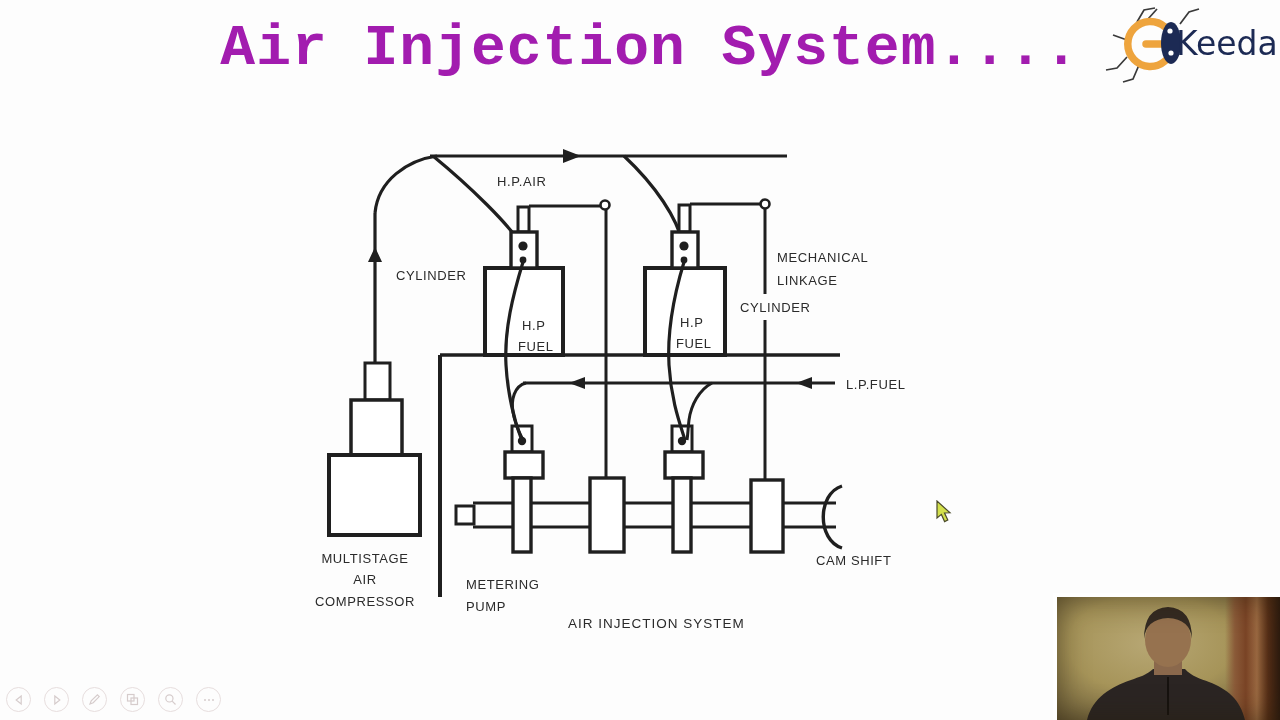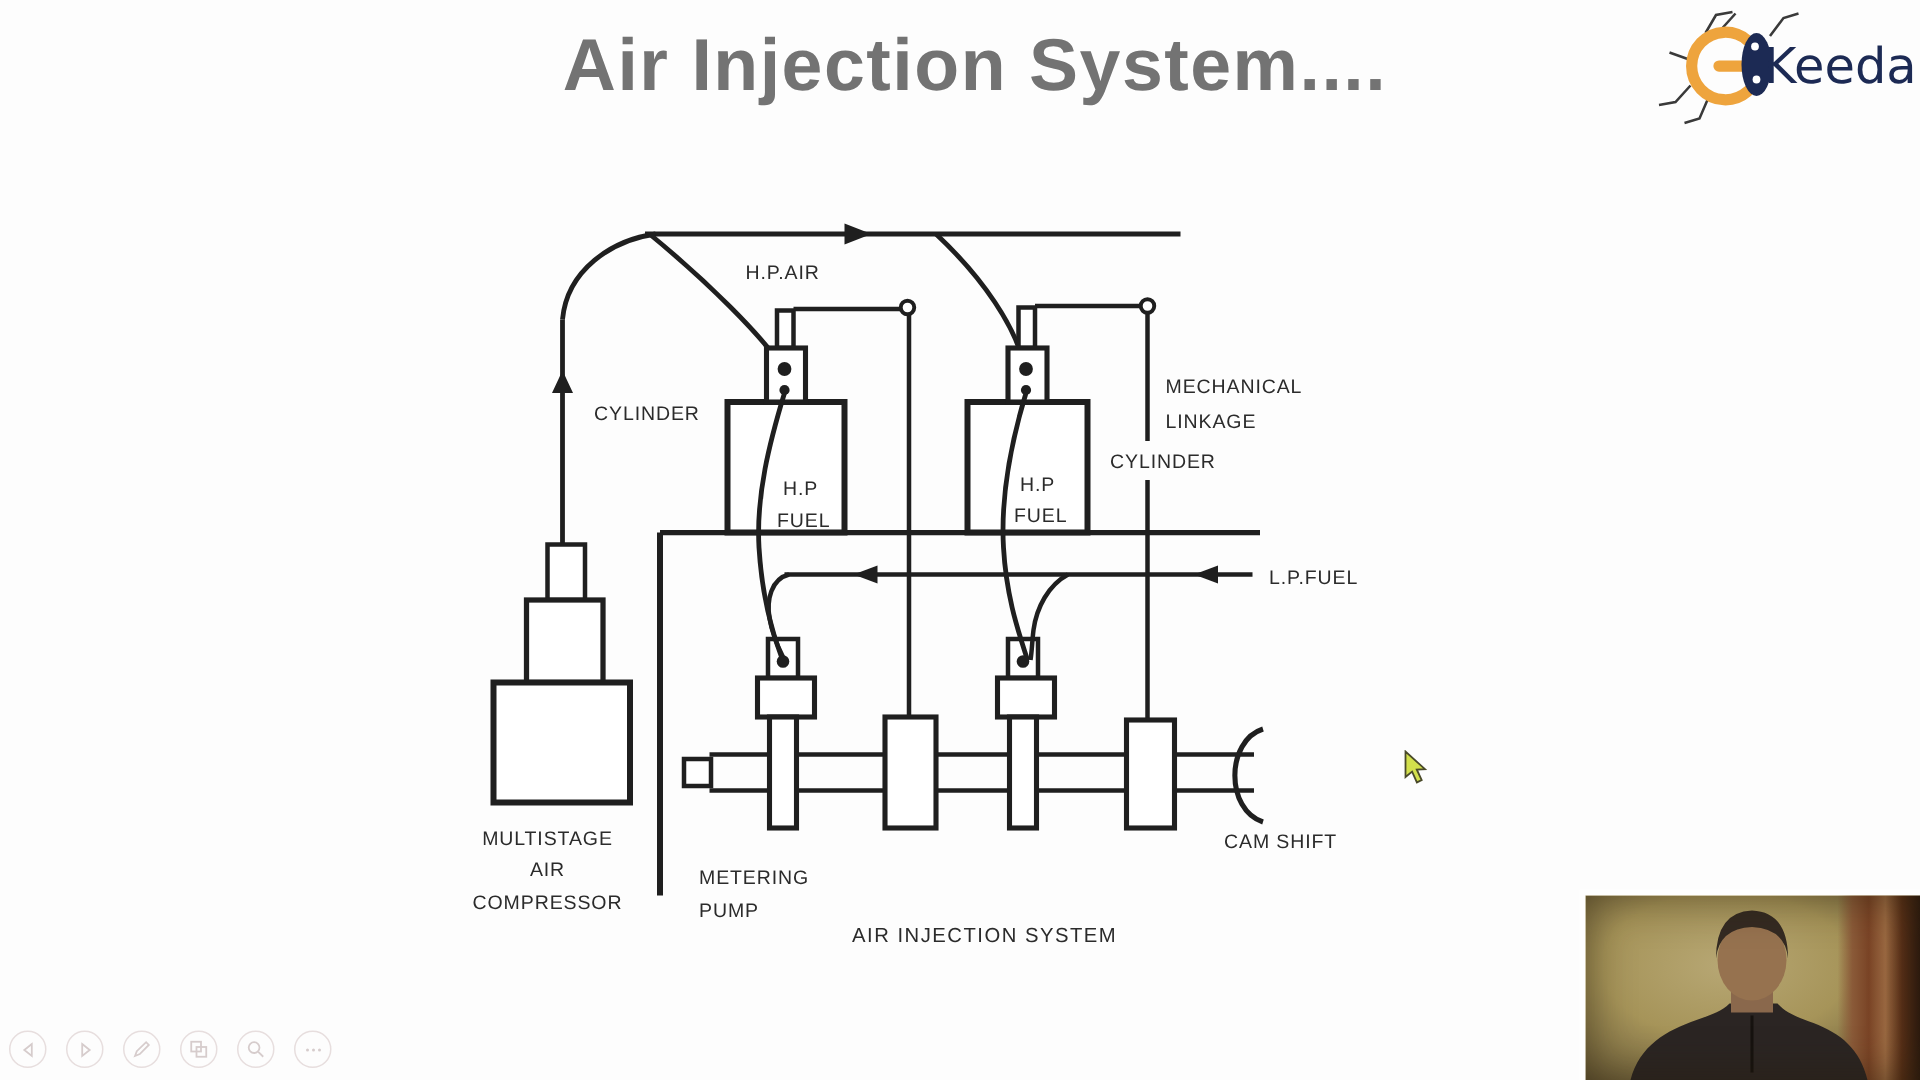--- a/index.html
+++ b/index.html
@@ -1,21 +1,21 @@
 <!DOCTYPE html>
 <html><head>
 <meta charset="utf-8">
 <style>
   html,body{margin:0;padding:0;background:#fdfdfd;}
   .stage{position:relative;width:1280px;height:720px;overflow:hidden;background:#fdfdfd;
          font-family:"Liberation Sans",sans-serif;}
   
   .slide-title{position:absolute;top:16px;left:650px;transform:translateX(-50%);
-    font-size:49px;font-weight:700;color:#737373;letter-spacing:1px;white-space:nowrap;
-    font-family:Liberation Sans, sans-serif;}
+    font-size:58px;font-weight:700;color:#a21caf;letter-spacing:1px;white-space:nowrap;
+    font-family:Liberation Mono, monospace;}
   
   .logo{position:absolute;top:0;right:4px;width:175px;height:92px;}
   
   .diagram{position:absolute;left:0;top:0;width:1280px;height:720px;pointer-events:none;}
   .diagram text{font-family:"Liberation Sans",sans-serif;font-size:13px;fill:#2b2b2b;letter-spacing:.6px;}
   .diagram .cap{font-size:13.5px;letter-spacing:1px;}
   
   .toolbar{position:absolute;left:6px;top:687px;display:flex;gap:13px;}
   .tool-btn{width:25px;height:25px;border-radius:50%;border:1.6px solid #e7dede;background:transparent;
     display:flex;align-items:center;justify-content:center;padding:0;cursor:pointer;}

